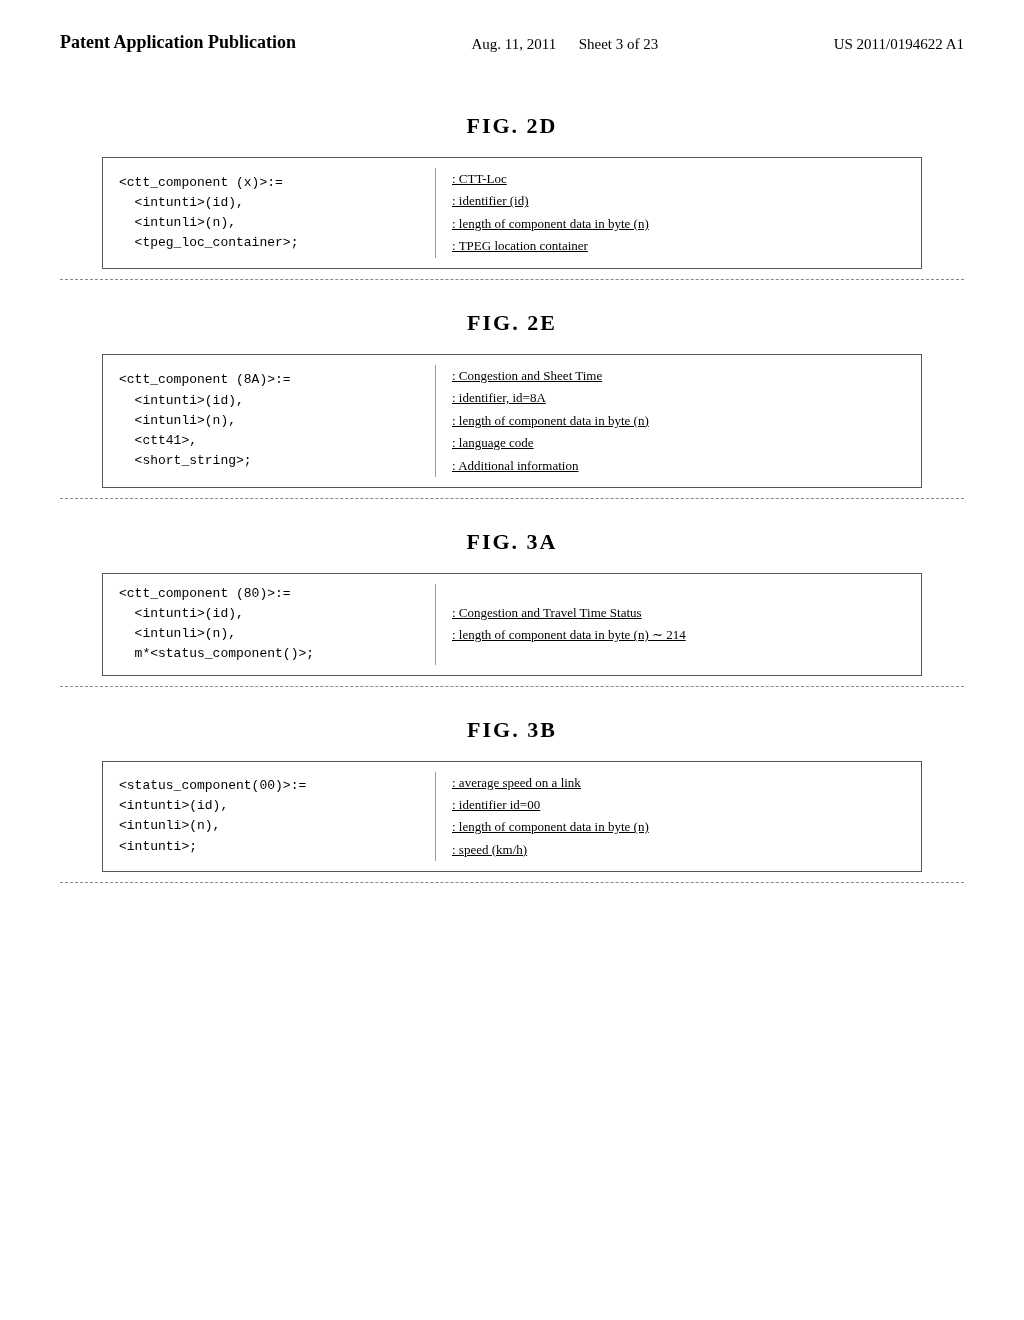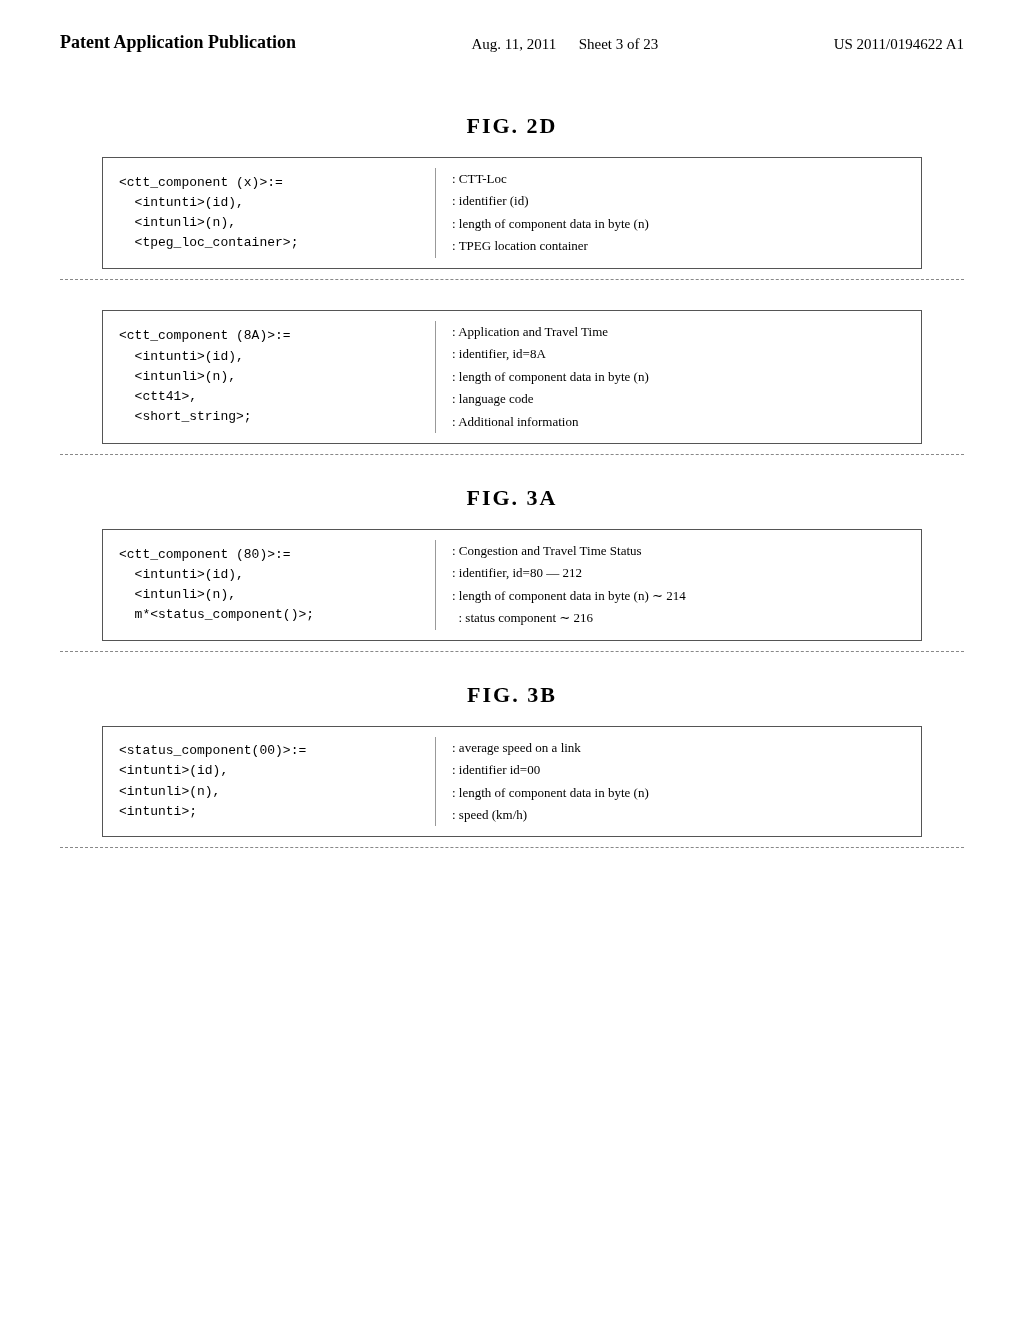--- a/index.html
+++ b/index.html
@@ -90,20 +90,21 @@
 
     .box-right {
       flex: 1;
       font-family: 'Times New Roman', Times, serif;
       font-size: 13px;
       line-height: 1.65;
     }
 
     .box-right div {
       margin-bottom: 1px;
+      text-decoration: underline;
     }
 
     .section-wrapper {
       margin-bottom: 30px;
       margin-top: 17px;
     }
 
     .dashed-line {
       border: none;
       border-top: 1px dashed #888;
@@ -143,51 +144,50 @@
         <div>: CTT-Loc</div>
         <div>: identifier (id)</div>
         <div>: length of component data in byte (n)</div>
         <div>: TPEG location container</div>
       </div>
     </div>
     <hr class="dashed-line">
   </div>
 
   <div class="section-wrapper">
+    <div class="figure-title">FIG.  2E</div>
     <div class="figure-box fig-2e-box">
       <div class="box-left">&lt;ctt_component (8A)&gt;:=
   &lt;intunti&gt;(id),
   &lt;intunli&gt;(n),
   &lt;ctt41&gt;,
   &lt;short_string&gt;;</div>
       <div class="box-divider"></div>
       <div class="box-right">
-        <div>: Application and Travel Time</div>
+        <div>: Congestion and Sheet Time</div>
         <div>: identifier, id=8A</div>
         <div>: length of component data in byte (n)</div>
         <div>: language code</div>
         <div>: Additional information</div>
       </div>
     </div>
     <hr class="dashed-line">
   </div>
 
   <div class="section-wrapper">
     <div class="figure-title">FIG.  3A</div>
     <div class="figure-box fig-3a-box">
       <div class="box-left">&lt;ctt_component (80)&gt;:=
   &lt;intunti&gt;(id),
   &lt;intunli&gt;(n),
   m*&lt;status_component()&gt;;</div>
       <div class="box-divider"></div>
       <div class="box-right">
         <div>: Congestion and Travel Time Status</div>
-        <div>: identifier, id=80 — 212</div>
         <div>: length of component data in byte (n) ∼ 214</div>
-        <div>&nbsp;&nbsp;: status component ∼ 216</div>
       </div>
     </div>
     <hr class="dashed-line">
   </div>
 
   <div class="section-wrapper">
     <div class="figure-title">FIG.  3B</div>
     <div class="figure-box fig-3b-box">
       <div class="box-left">&lt;status_component(00)&gt;:=
 &lt;intunti&gt;(id),

